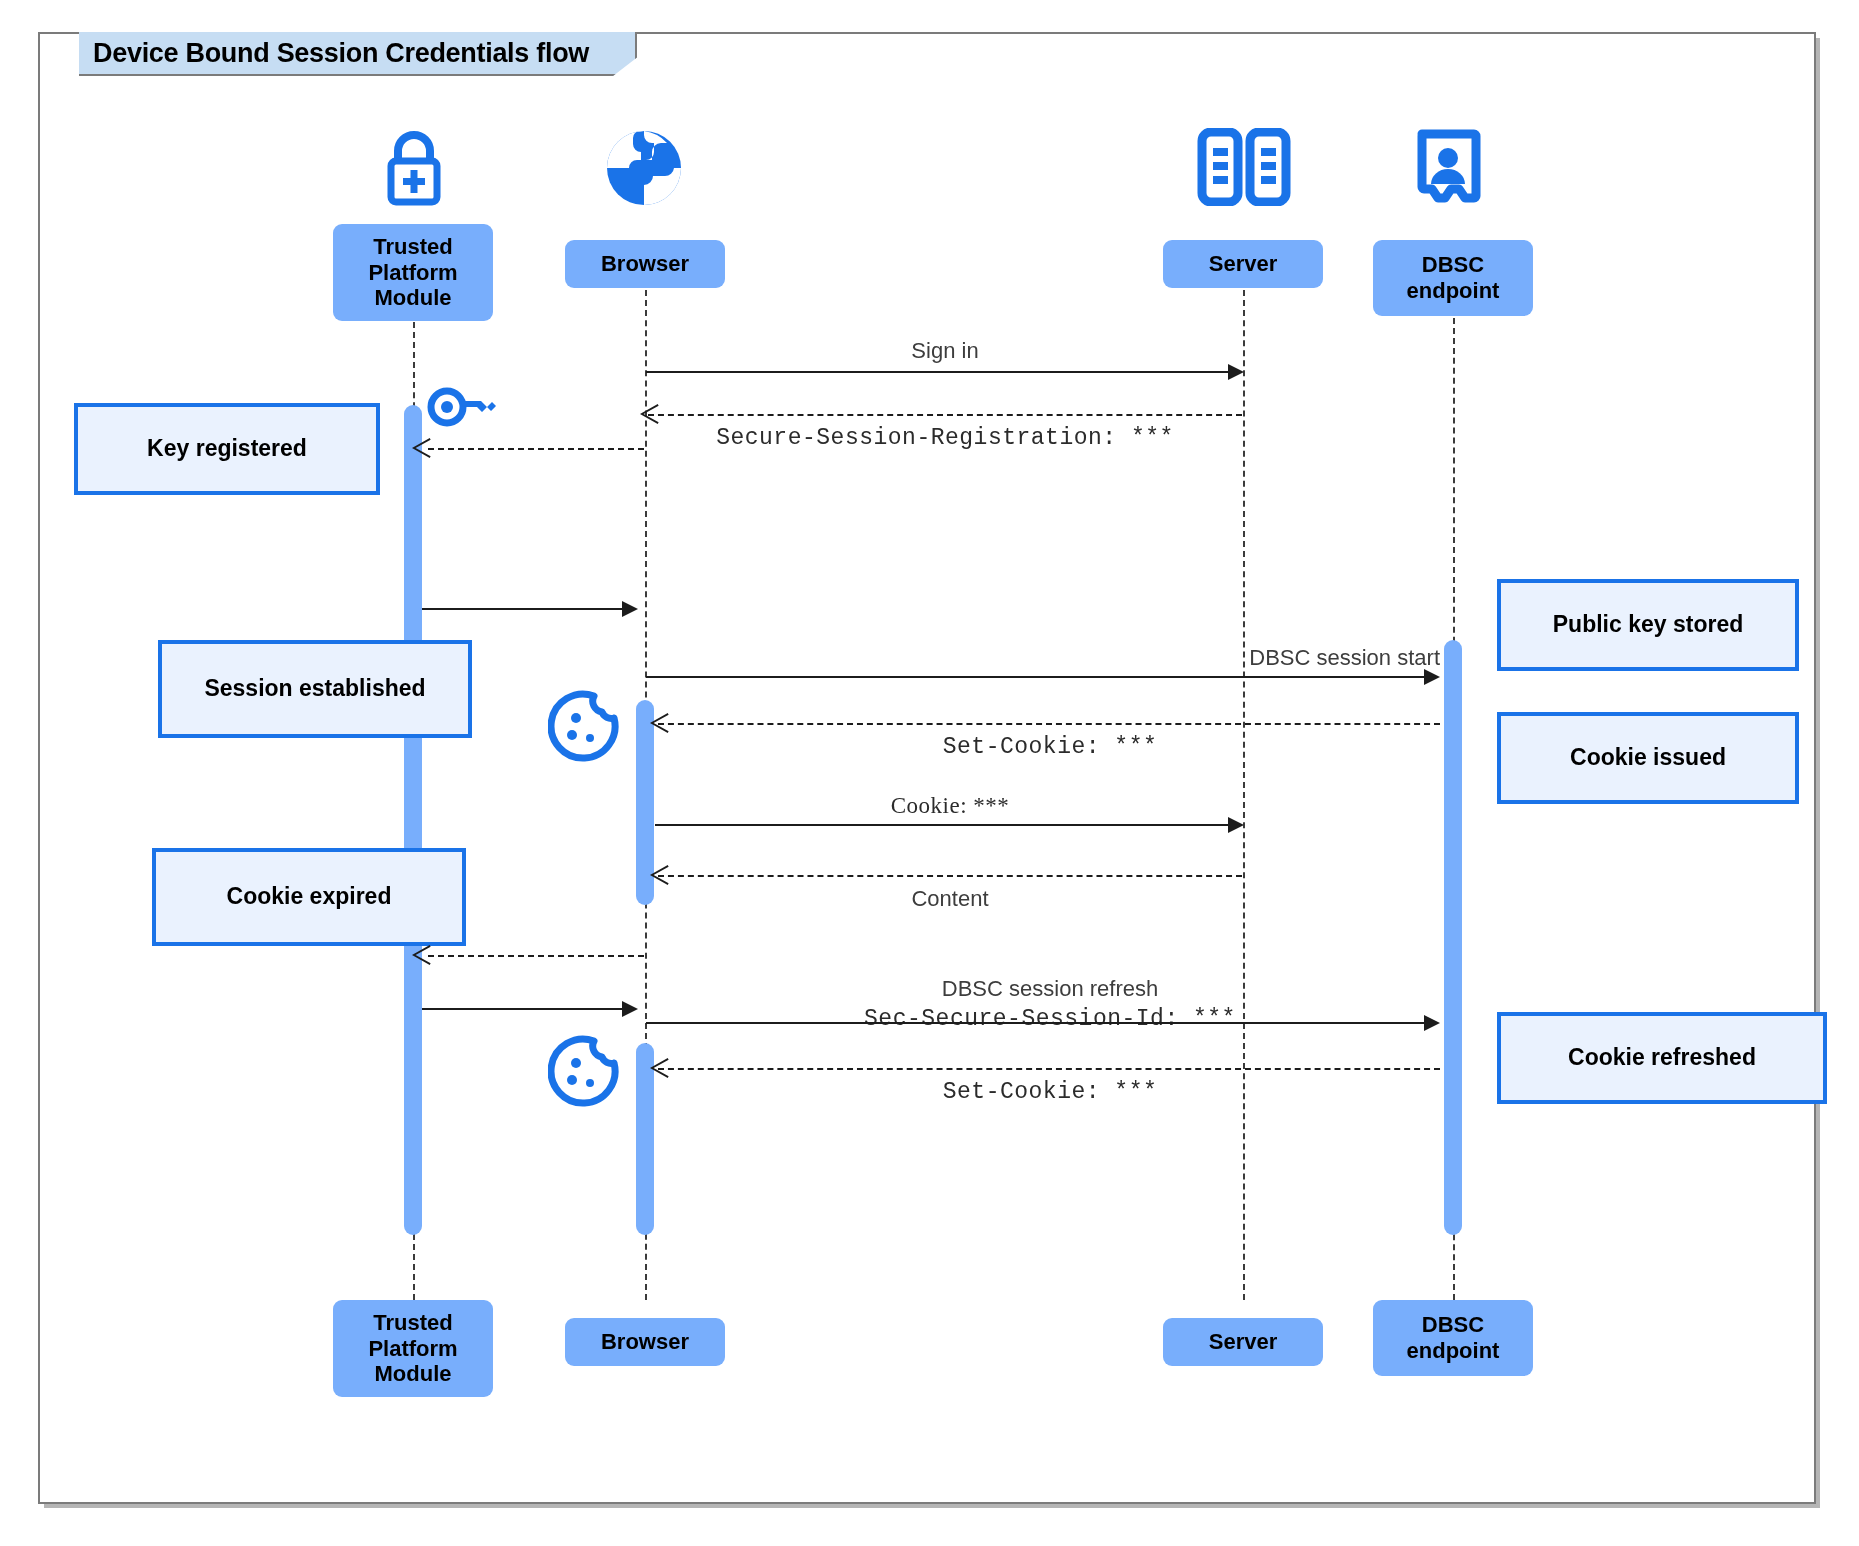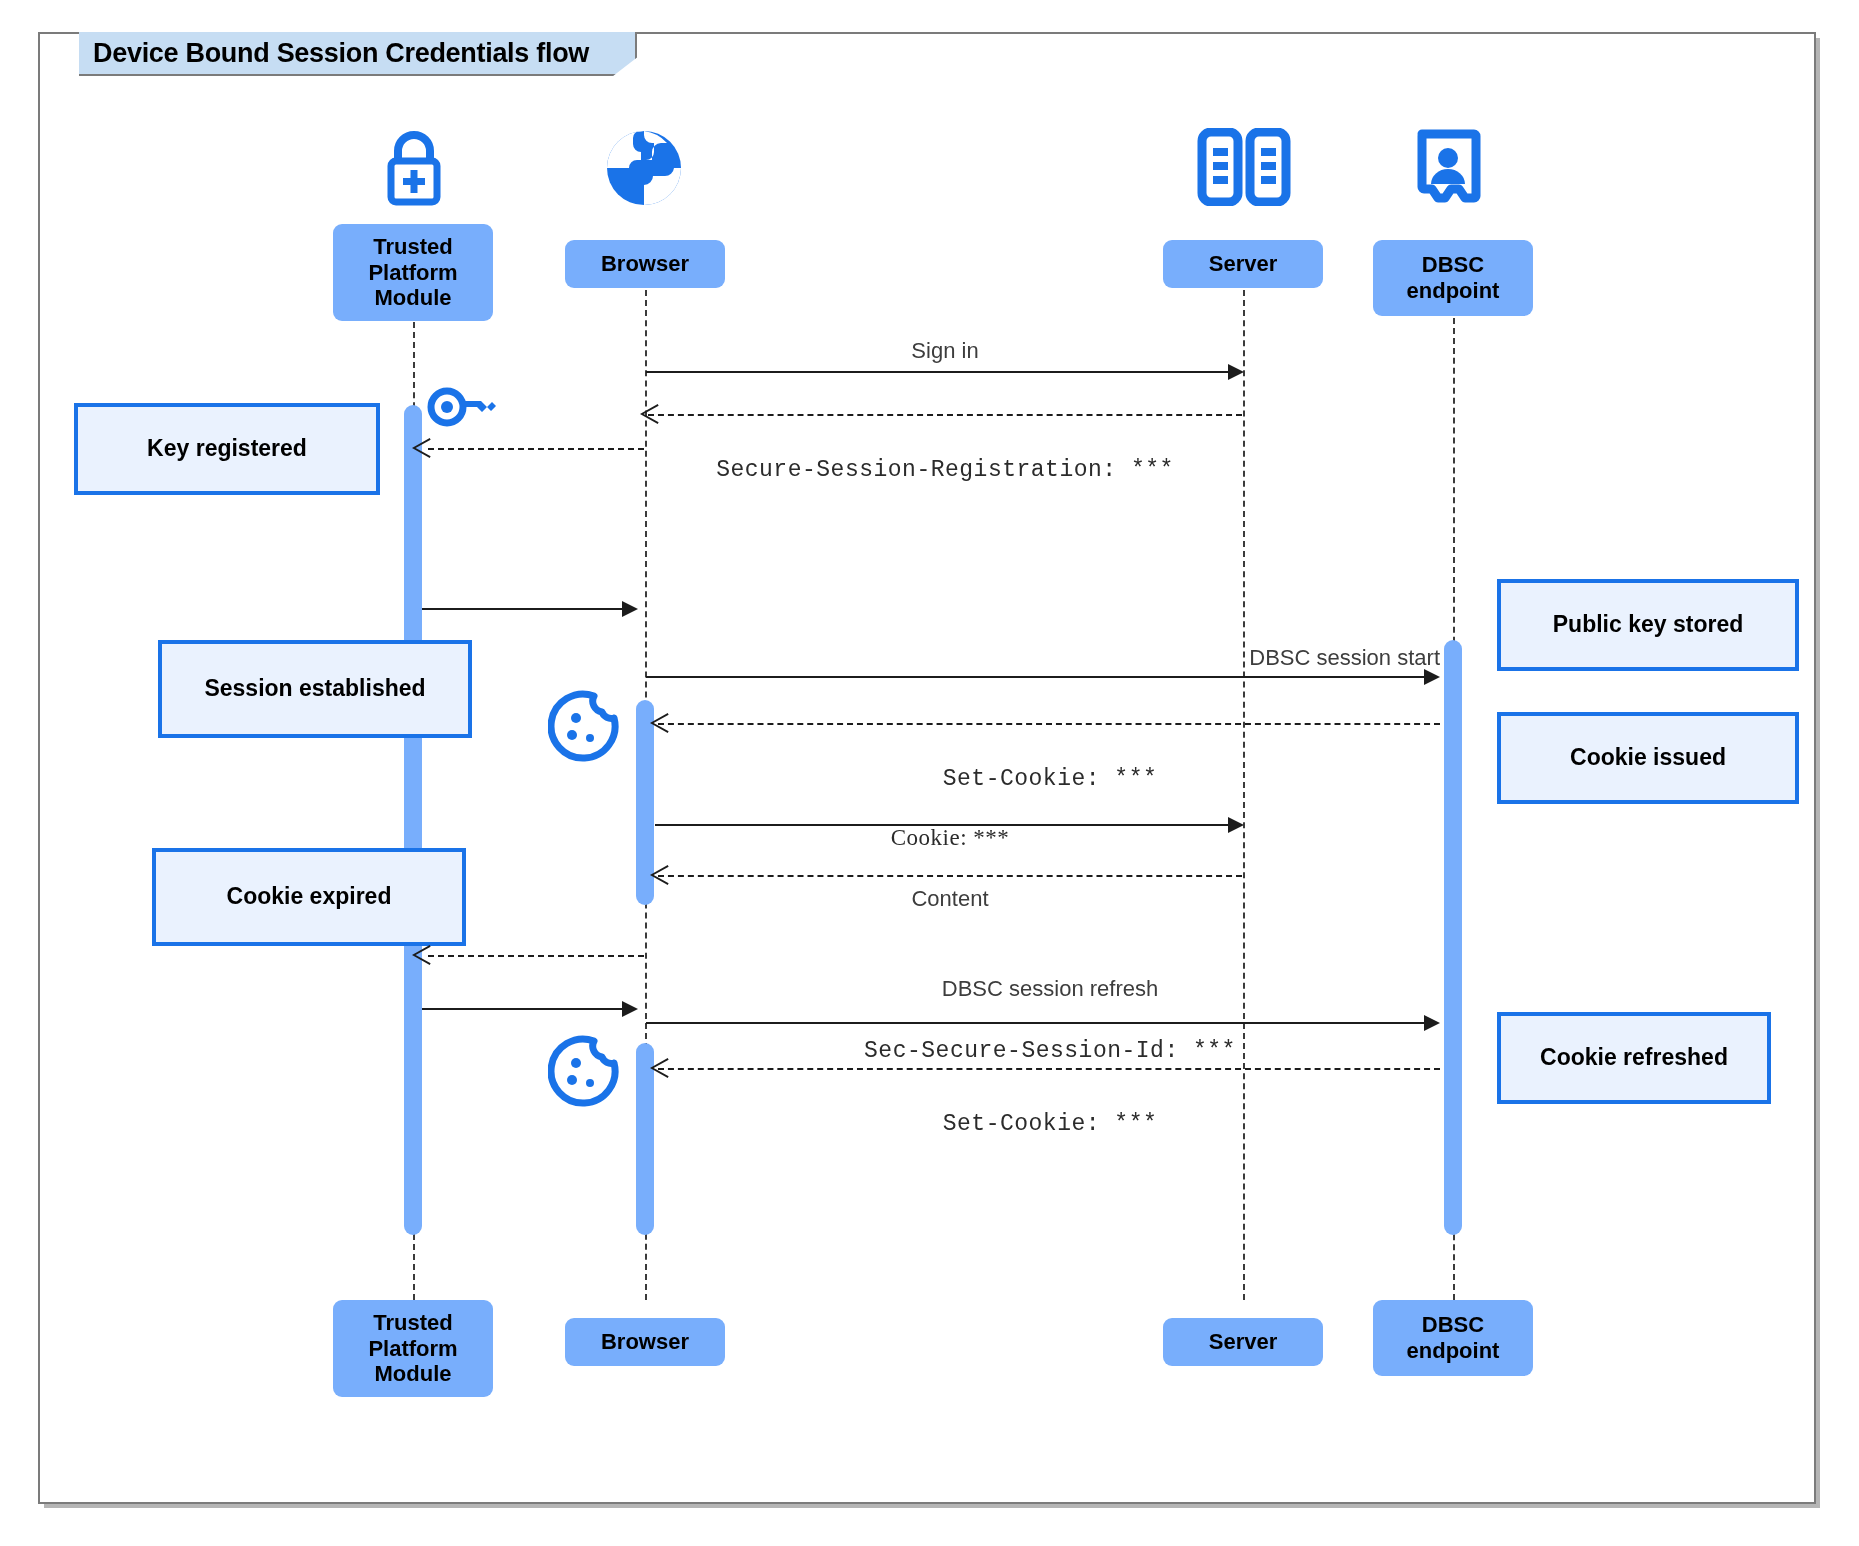--- a/index.html
+++ b/index.html
@@ -115,21 +115,20 @@
     font-size: 22px;
     color: #3d3d3d;
     white-space: nowrap;
     text-align: center;
   }
   .msg-label.mono {
     font-family: "Liberation Mono", monospace;
     font-size: 23px;
     letter-spacing: 0.5px;
     color: #2b2b2b;
-    margin-top: 32px;
   }
   .icon { position: absolute; }
 </style>
 </head>
 <body>
 
 <div id="canvas">
 
   <div class="frame"></div>
   <div class="frame-title">Device Bound Session Credentials flow</div>
@@ -263,21 +262,21 @@
   </svg>
 
   <div class="msg-line" style="left:422px; top:1008px; width:214px;"></div>
   <div class="arrow-head-r" style="left:622px; top:1001px;"></div>
 
   <div class="msg-label mono" style="left:660px; top:1006px; width:780px;">Sec-Secure-Session-Id: ***</div>
   <div class="msg-label" style="left:660px; top:976px; width:780px;">DBSC session refresh</div>
   <div class="msg-line" style="left:646px; top:1022px; width:790px;"></div>
   <div class="arrow-head-r" style="left:1424px; top:1015px;"></div>
 
-  <div class="note" style="left:1497px; top:1012px; width:274px; height:92px;">Cookie refreshed</div>
+  <div class="note" style="left:1497px; top:1012px; width:330px; height:92px;">Cookie refreshed</div>
 
   <div class="icon" style="left:548px; top:1035px; width:72px; height:72px;">
     <svg viewBox="0 0 72 72" width="72" height="72">
       <path d="M46 6 a32 32 0 1 0 20 22 a10 10 0 0 1 -12 -6 a11 11 0 0 1 -8 -16z" fill="#ffffff" stroke="#1a73e8" stroke-width="7" stroke-linejoin="round"></path>
       <circle cx="28" cy="28" r="5" fill="#1a73e8"></circle>
       <circle cx="24" cy="45" r="5" fill="#1a73e8"></circle>
       <circle cx="42" cy="48" r="4" fill="#1a73e8"></circle>
     </svg>
   </div>
 

